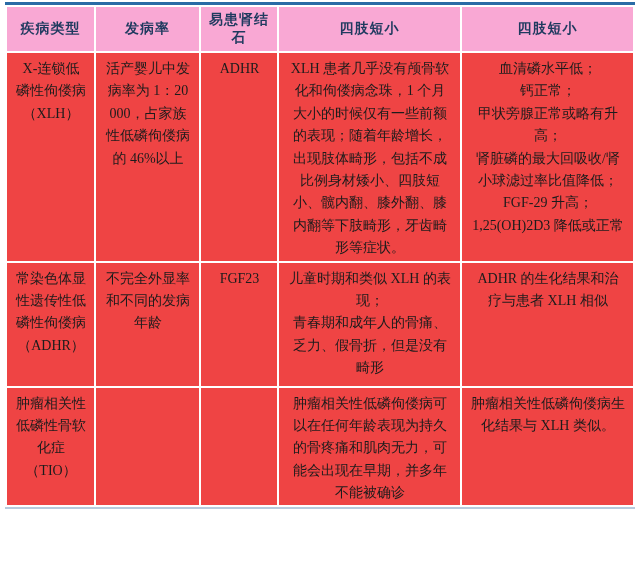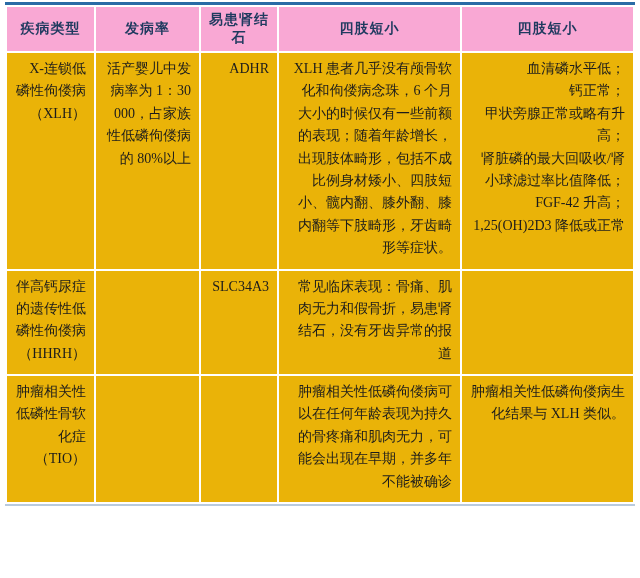--- a/index.html
+++ b/index.html
@@ -28,26 +28,26 @@
     background:#f9a8d4;
     color:#1f3a5f;
     font-weight:bold;
     font-size:14px;
     text-align:center;
     padding:4px 2px;
     height:20px;
     letter-spacing:1px;
   }
   td{
-    background:#eab308;
+    background:#ef4444;
     vertical-align:top;
-    text-align:right;
+    text-align:center;
     font-size:14px;
     line-height:1.6;
-    padding:5px 8px 9px 9px;
+    padding:5px 8px 1px 9px;
     white-space:pre-line;
     word-break:break-all;
   }
   tr.r1 td{height:200px}
   tr.r2 td{height:117px}
   tr.r3 td{height:78px}
   tr.r4 td{height:98px}
 </style>
 </head>
 <body>
@@ -67,37 +67,38 @@
         <th>发病率</th>
         <th>易患肾结石</th>
         <th>四肢短小</th>
         <th>四肢短小</th>
       </tr>
     </thead>
     <tbody>
       <tr class="r1">
         <td>X-连锁低磷性佝偻病
 （XLH）</td>
-        <td>活产婴儿中发病率为 1：30 000，占家族性低磷佝偻病的 80%以上</td>
+        <td>活产婴儿中发病率为 1：20 000，占家族性低磷佝偻病的 46%以上</td>
         <td>ADHR</td>
-        <td>XLH 患者几乎没有颅骨软化和佝偻病念珠，6 个月大小的时候仅有一些前额的表现；随着年龄增长，出现肢体畸形，包括不成比例身材矮小、四肢短小、髋内翻、膝外翻、膝内翻等下肢畸形，牙齿畸形等症状。</td>
+        <td>XLH 患者几乎没有颅骨软化和佝偻病念珠，1 个月大小的时候仅有一些前额的表现；随着年龄增长，出现肢体畸形，包括不成比例身材矮小、四肢短小、髋内翻、膝外翻、膝内翻等下肢畸形，牙齿畸形等症状。</td>
         <td>血清磷水平低；
 钙正常；
 甲状旁腺正常或略有升高；
 肾脏磷的最大回吸收/肾小球滤过率比值降低；
-FGF-42 升高；
+FGF-29 升高；
 1,25(OH)2D3 降低或正常</td>
       </tr>
-      <tr class="r3">
-        <td>伴高钙尿症的遗传性低磷性佝偻病
-（HHRH）</td>
-        <td></td>
-        <td>SLC34A3</td>
-        <td>常见临床表现：骨痛、肌肉无力和假骨折，易患肾结石，没有牙齿异常的报道</td>
-        <td></td>
+      <tr class="r2">
+        <td>常染色体显性遗传性低磷性佝偻病
+（ADHR）</td>
+        <td>不完全外显率和不同的发病年龄</td>
+        <td>FGF23</td>
+        <td>儿童时期和类似 XLH 的表现；
+青春期和成年人的骨痛、乏力、假骨折，但是没有畸形</td>
+        <td>ADHR 的生化结果和治疗与患者 XLH 相似</td>
       </tr>
       <tr class="r4">
         <td>肿瘤相关性低磷性骨软化症
 （TIO）</td>
         <td></td>
         <td></td>
         <td>肿瘤相关性低磷佝偻病可以在任何年龄表现为持久的骨疼痛和肌肉无力，可能会出现在早期，并多年不能被确诊</td>
         <td>肿瘤相关性低磷佝偻病生化结果与 XLH 类似。</td>
       </tr>
     </tbody>

